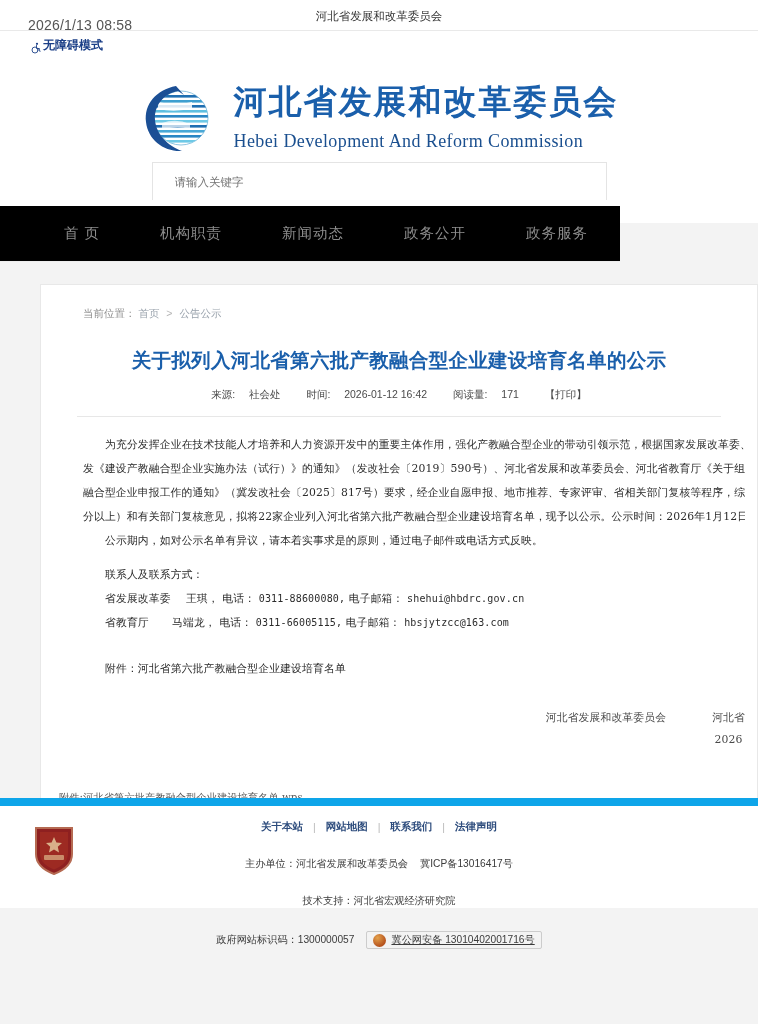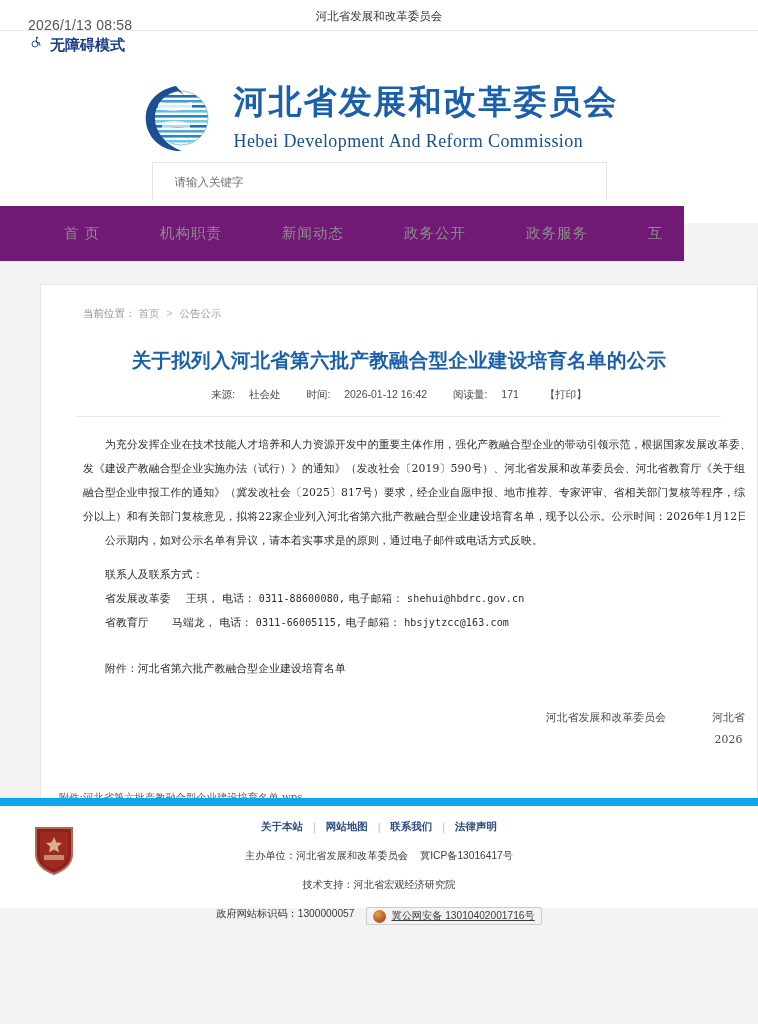--- a/index.html
+++ b/index.html
@@ -45,23 +45,23 @@
   
   .access-strip {
     height: 28px;
     background: #ffffff;
     display: flex;
     align-items: center;
     padding-left: 30px;
   }
   .access-link {
     display: inline-flex;
-    align-items: flex-start;
-    gap: 8px;
-    font-size: 15px;
+    align-items: flex-end;
+    gap: 1px;
+    font-size: 12px;
     font-weight: bold;
     color: #1b3f87;
     cursor: pointer;
   }
   .access-link svg { display:block; }
 
   
   .page-bg {
     position: absolute;
     top: 58px;
@@ -133,23 +133,23 @@
     width: 100%;
     background: transparent;
     font-family: "Liberation Sans", "DejaVu Sans", sans-serif;
   }
 
   
   .main-nav {
     position: absolute;
     top: 206px;
     left: 0;
-    width: 684px;
+    width: 620px;
     height: 56px;
-    background: #701a75;
+    background: #000000;
     display: flex;
     align-items: center;
     padding-left: 64px;
     box-sizing: border-box;
     gap: 60px;
     border-bottom: 1px solid #ededed;
     overflow: hidden;
   }
   .nav-item {
     font-size: 14.5px;
@@ -281,23 +281,24 @@
     display: flex;
     justify-content: center;
     align-items: center;
     gap: 10px;
   }
   .footer-links .f-link { cursor: pointer; }
   .footer-links .divider { color: #b9b9b9; font-weight: normal; }
   .footer-line {
     font-size: 10.2px;
     color: #3b3b3b;
-    margin-top: 15px;
+    margin-top: 23px;
     display: flex;
     justify-content: center;
+    align-items: center;
     gap: 12px;
   }
   .gov-badge-dot {
     display: inline-block;
     width: 13px; height: 13px;
     border-radius: 50%;
     background: radial-gradient(circle at 35% 30%, #e4a24c, #b5521d 70%);
     vertical-align: middle;
   }
   .beian-box {

